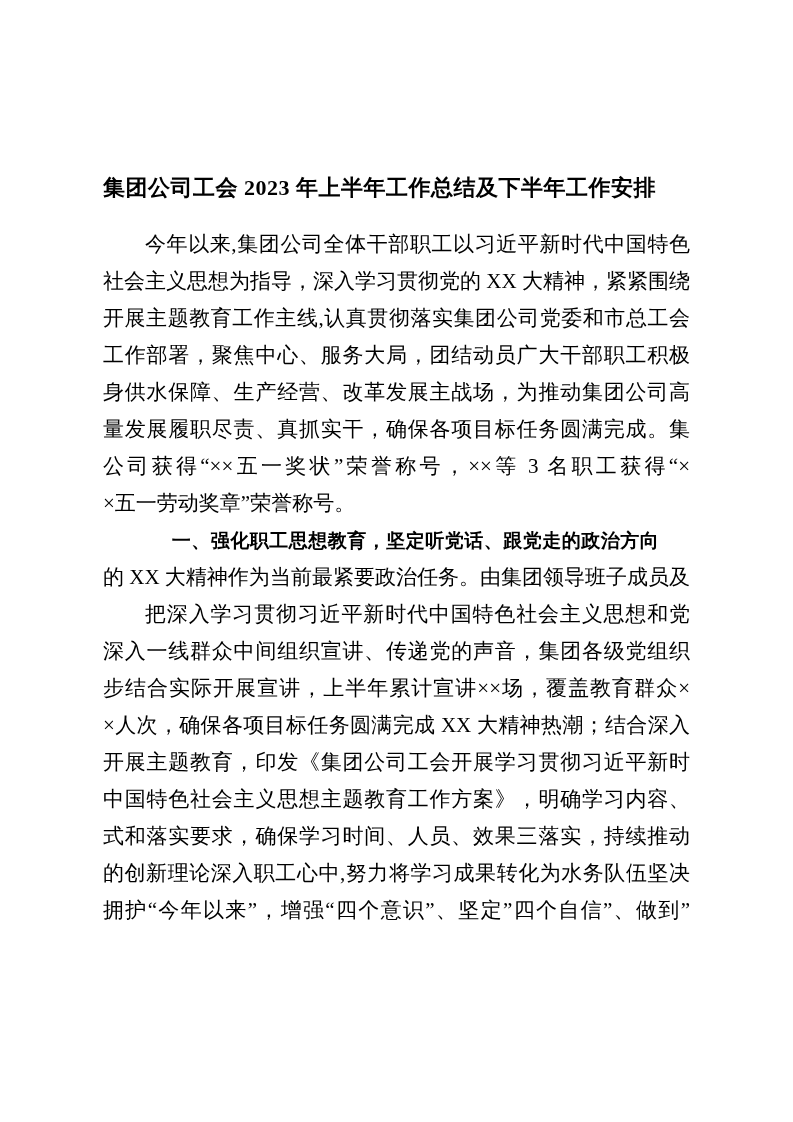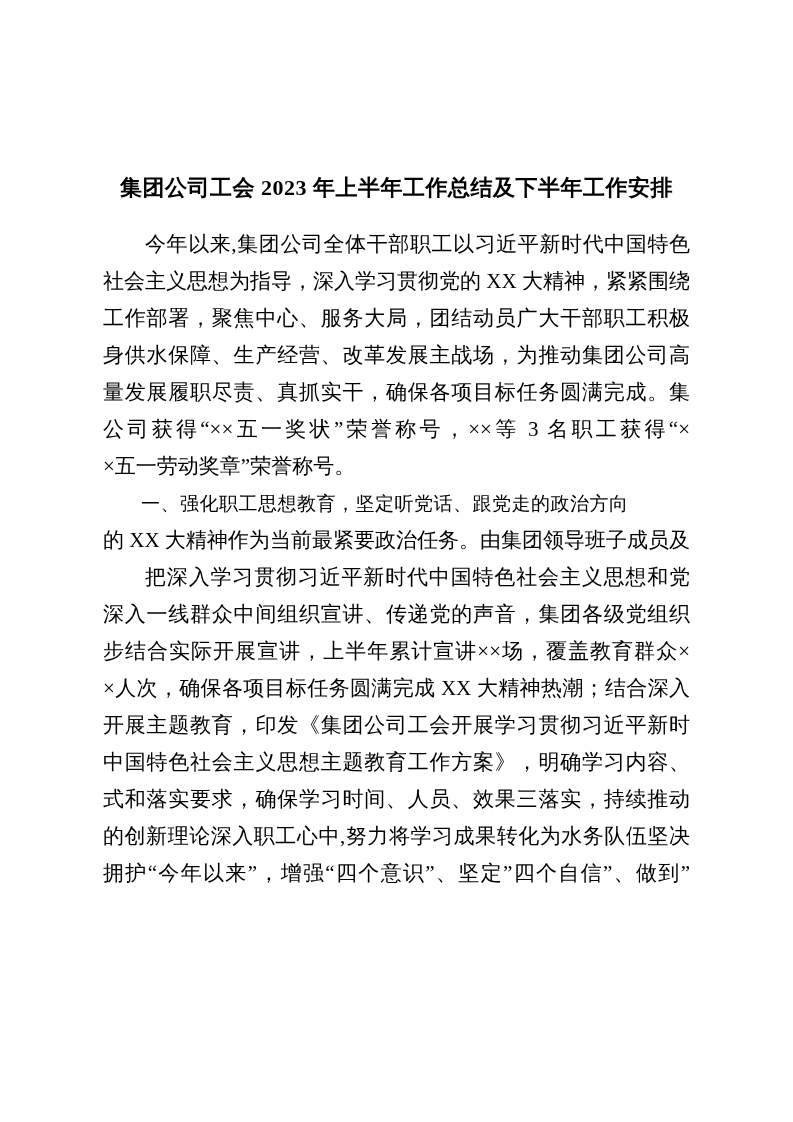--- a/index.html
+++ b/index.html
@@ -16,61 +16,63 @@
     padding: 169px 103px 0 103px;
     color: #000000;
     font-family: "Liberation Serif", serif;
     overflow: hidden;
   }
   .doc-title {
     font-size: 22px;
     font-weight: bold;
     line-height: 37px;
     height: 37px;
-    text-align: center;
+    text-align: left;
     margin: 0 0 20px 0;
     white-space: nowrap;
     letter-spacing: 0.5px;
   }
   .ln {
     font-size: 21px;
     line-height: 37px;
     height: 37px;
     overflow: hidden;
     margin: 0;
     text-align: justify;
   }
   .j {
     text-align-last: justify;
   }
   .ind {
     text-indent: 2em;
   }
   .sec-heading {
     font-size: 19px;
-    font-weight: normal;
+    font-weight: bold;
     line-height: 37px;
     height: 37px;
     overflow: hidden;
     margin: 0;
     text-indent: 2em;
     letter-spacing: 0.5px;
+    text-align: center;
   }
   .para { margin: 0; padding: 0; }
 </style>
 </head>
 <body>
 
 <div class="page">
 
   <h1 class="doc-title">集团公司工会 2023 年上半年工作总结及下半年工作安排</h1>
 
   <div class="para">
     <p class="ln j ind">今年以来,集团公司全体干部职工以习近平新时代中国特色</p>
     <p class="ln j">社会主义思想为指导，深入学习贯彻党的 XX 大精神，紧紧围绕</p>
+    <p class="ln j">开展主题教育工作主线,认真贯彻落实集团公司党委和市总工会</p>
     <p class="ln j">工作部署，聚焦中心、服务大局，团结动员广大干部职工积极投</p>
     <p class="ln j">身供水保障、生产经营、改革发展主战场，为推动集团公司高质</p>
     <p class="ln j">量发展履职尽责、真抓实干，确保各项目标任务圆满完成。集团</p>
     <p class="ln j">公司获得“××五一奖状”荣誉称号，××等 3 名职工获得“×</p>
     <p class="ln">×五一劳动奖章”荣誉称号。</p>
   </div>
 
   <h2 class="sec-heading">一、强化职工思想教育，坚定听党话、跟党走的政治方向</h2>
 
   <div class="para">

